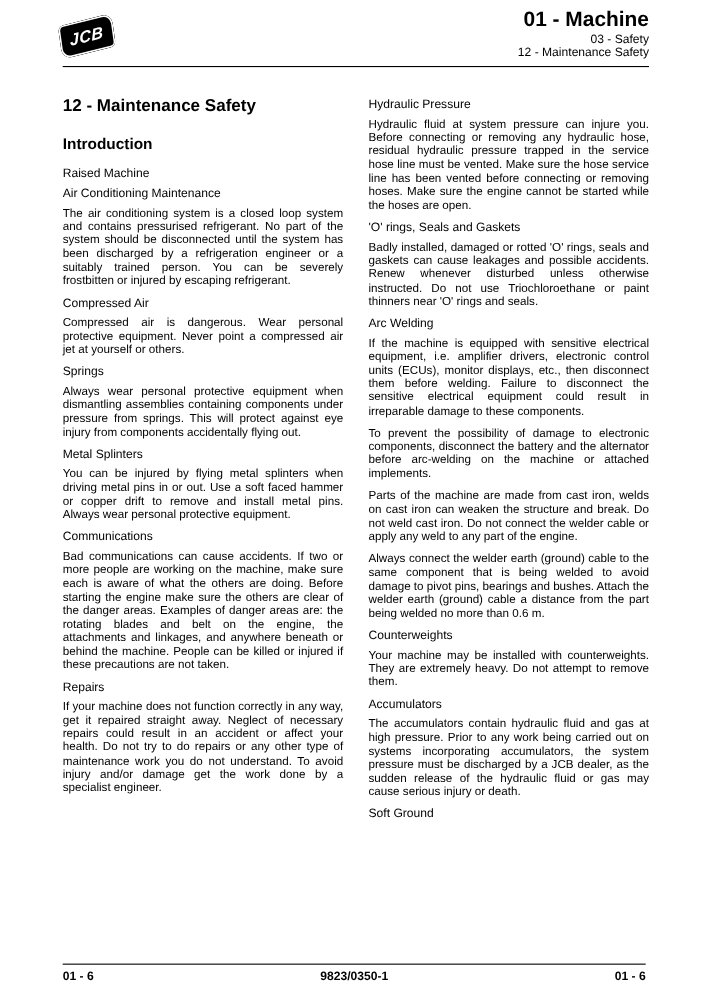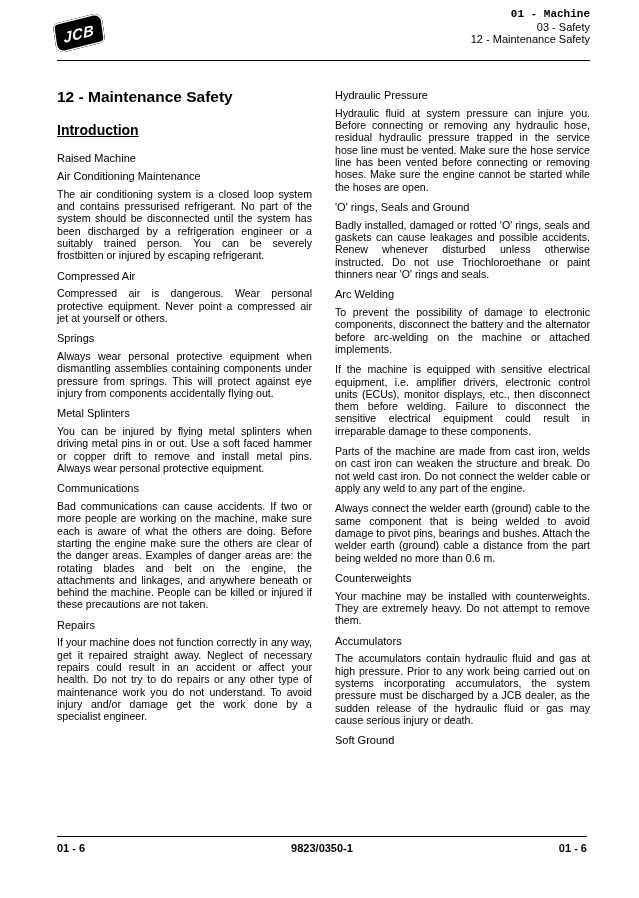--- a/index.html
+++ b/index.html
@@ -39,21 +39,21 @@
   }
   .logo span {
     color: #ffffff;
     font-weight: bold;
     font-style: italic;
     font-size: 15px;
     letter-spacing: 0.5px;
     transform: skewX(-4deg);
   }
   .header-right { text-align: right; line-height: 1.15; }
-  .hline1 { font-weight: bold; font-size: 11px; font-family: Liberation Mono, monospace; }
+  .hline1 { font-weight: bold; font-size: 19px; }
   .hline2, .hline3 { font-size: 11px; margin-left: 13px; }
   .header-rule {
     position: absolute;
     top: 60px;
     left: 57px;
     right: 49px;
     height: 0;
     border-top: 1.6px solid #000000;
   }
   
@@ -70,39 +70,38 @@
     font-size: 15.5px;
     font-weight: bold;
     margin: 0 0 18px 0;
     line-height: 1.1;
   }
   h2.intro {
     font-size: 14px;
     font-weight: bold;
     margin: 0 0 14px 0;
     line-height: 1.1;
-    text-decoration: underline;
   }
   .col h3 {
     font-size: 11px;
     font-weight: normal;
     margin: 3px 0 5px 0;
     line-height: 1.15;
   }
   .col h3:first-child { margin-top: 1px; }
   .col p {
     font-size: 10.6px;
     line-height: 1.165;
     text-align: justify;
     margin: 0 0 8px 0;
   }
   
   .footer {
     position: absolute;
-    top: 836px;
+    top: 876px;
     left: 57px;
     right: 52px;
   }
   .footer-rule { border-top: 1.6px solid #000000; height: 0; }
   .footer-row {
     display: flex;
     justify-content: space-between;
     margin-top: 5px;
     font-size: 11px;
     font-weight: bold;
@@ -142,25 +141,25 @@
           <h3>Communications</h3>
           <p>Bad communications can cause accidents. If two or more people are working on the machine, make sure each is aware of what the others are doing. Before starting the engine make sure the others are clear of the danger areas. Examples of danger areas are: the rotating blades and belt on the engine, the attachments and linkages, and anywhere beneath or behind the machine. People can be killed or injured if these precautions are not taken.</p>
           <h3>Repairs</h3>
           <p>If your machine does not function correctly in any way, get it repaired straight away. Neglect of necessary repairs could result in an accident or affect your health. Do not try to do repairs or any other type of maintenance work you do not understand. To avoid injury and/or damage get the work done by a specialist engineer.</p>
         </div>
     </div>
     <div class="col">
       <div>
           <h3>Hydraulic Pressure</h3>
           <p>Hydraulic fluid at system pressure can injure you. Before connecting or removing any hydraulic hose, residual hydraulic pressure trapped in the service hose line must be vented. Make sure the hose service line has been vented before connecting or removing hoses. Make sure the engine cannot be started while the hoses are open.</p>
-          <h3>'O' rings, Seals and Ground</h3>
+          <h3>'O' rings, Seals and Gaskets</h3>
           <p>Badly installed, damaged or rotted 'O' rings, seals and gaskets can cause leakages and possible accidents. Renew whenever disturbed unless otherwise instructed. Do not use Triochloroethane or paint thinners near 'O' rings and seals.</p>
           <h3>Arc Welding</h3>
+          <p>If the machine is equipped with sensitive electrical equipment, i.e. amplifier drivers, electronic control units (ECUs), monitor displays, etc., then disconnect them before welding. Failure to disconnect the sensitive electrical equipment could result in irreparable damage to these components.</p>
           <p>To prevent the possibility of damage to electronic components, disconnect the battery and the alternator before arc-welding on the machine or attached implements.</p>
-          <p>If the machine is equipped with sensitive electrical equipment, i.e. amplifier drivers, electronic control units (ECUs), monitor displays, etc., then disconnect them before welding. Failure to disconnect the sensitive electrical equipment could result in irreparable damage to these components.</p>
           <p>Parts of the machine are made from cast iron, welds on cast iron can weaken the structure and break. Do not weld cast iron. Do not connect the welder cable or apply any weld to any part of the engine.</p>
           <p>Always connect the welder earth (ground) cable to the same component that is being welded to avoid damage to pivot pins, bearings and bushes. Attach the welder earth (ground) cable a distance from the part being welded no more than  0.6 m.</p>
           <h3>Counterweights</h3>
           <p>Your machine may be installed with counterweights. They are extremely heavy. Do not attempt to remove them.</p>
           <h3>Accumulators</h3>
           <p>The accumulators contain hydraulic fluid and gas at high pressure. Prior to any work being carried out on systems incorporating accumulators, the system pressure must be discharged by a JCB dealer, as the sudden release of the hydraulic fluid or gas may cause serious injury or death.</p>
           <h3>Soft Ground</h3>
         </div>
     </div>
   </div>

